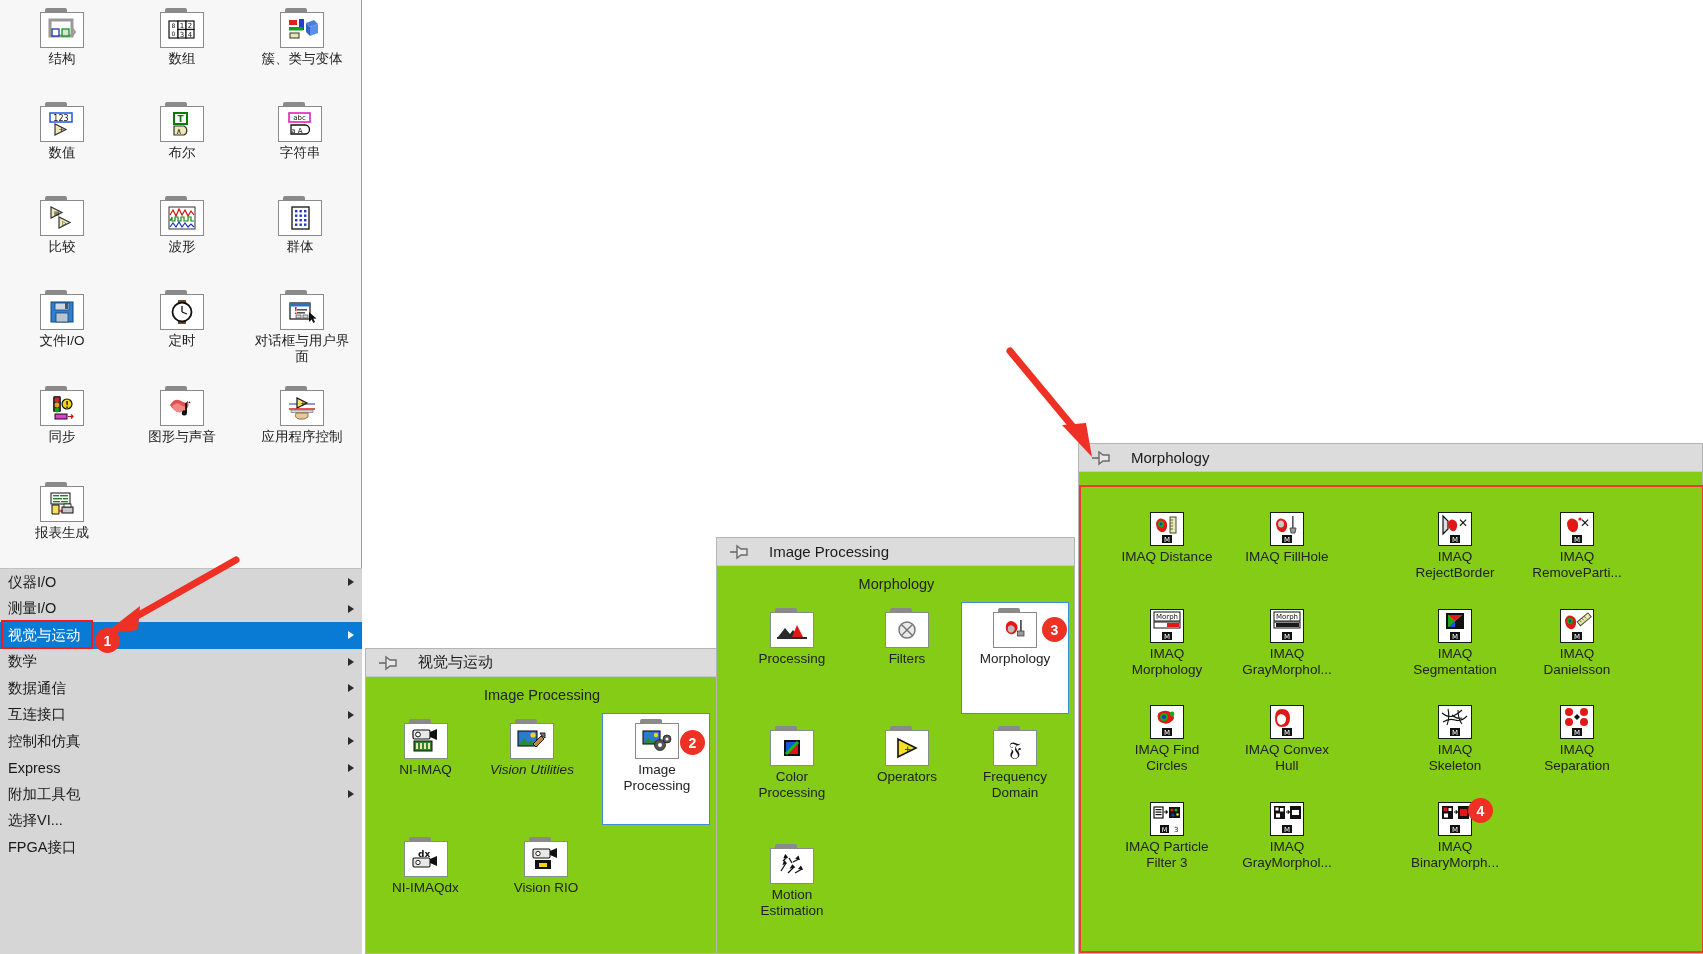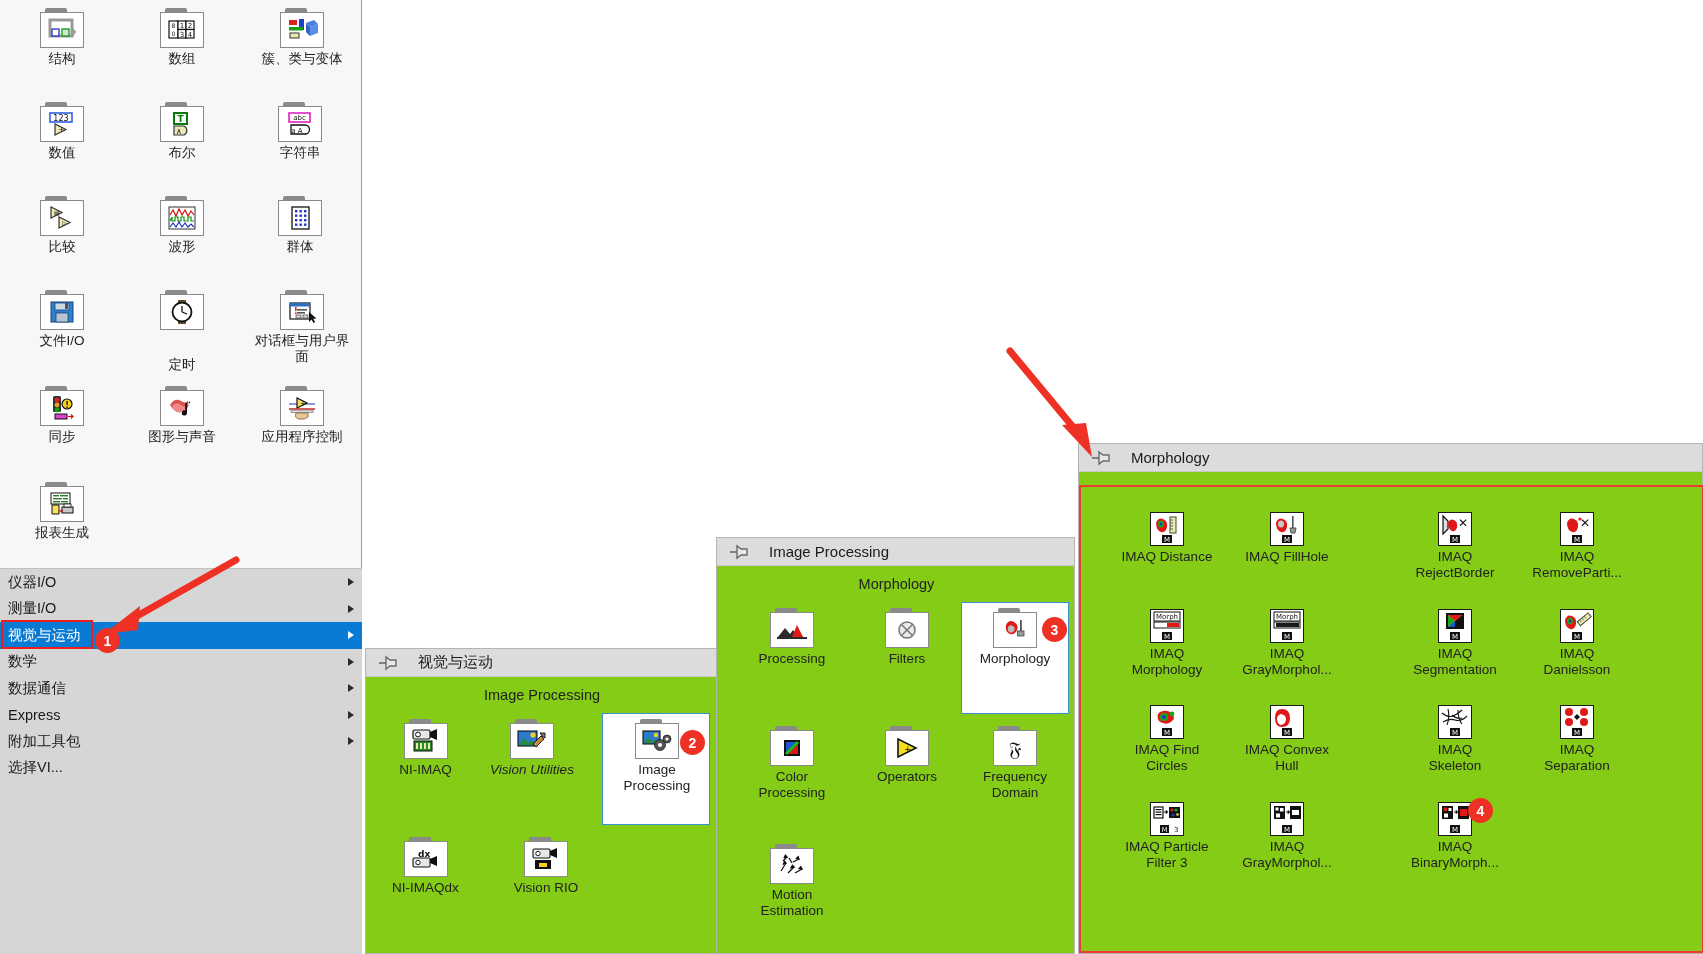--- a/index.html
+++ b/index.html
@@ -258,21 +258,21 @@
               <rect x="4" y="3" width="22" height="20" fill="#2f7fd0" stroke="#16477a" stroke-width="1"></rect>
               <rect x="8" y="4" width="14" height="7" fill="#cfd8e0" stroke="#16477a" stroke-width="0.8"></rect>
               <rect x="18" y="4" width="3" height="6" fill="#44566a"></rect>
               <rect x="9" y="14" width="12" height="9" fill="#b9c4cf" stroke="#16477a" stroke-width="0.8"></rect>
             </svg>
           </div>
         </div>
         <div class="lbl">文件I/O</div>
       </div>
 
-      <div class="cell" style="left:134px;top:290px;width:96px;gap:24px;">
+      <div class="cell" style="left:134px;top:290px;width:96px;">
         <div class="folder">
           <div class="tab"></div>
           <div class="face">
             <svg width="30" height="26" viewBox="0 0 30 26">
               <rect x="11" y="1" width="8" height="4" fill="#6a4b2a"></rect>
               <rect x="11" y="21" width="8" height="4" fill="#6a4b2a"></rect>
               <circle cx="15" cy="13" r="9.5" fill="#fff" stroke="#111" stroke-width="1.8"></circle>
               <line x1="15" y1="13" x2="15" y2="7" stroke="#111" stroke-width="1.3"></line>
               <line x1="15" y1="13" x2="20" y2="15" stroke="#111" stroke-width="1.3"></line>
             </svg>
@@ -390,29 +390,40 @@
       </div>
       <div class="menu-row">
         <span>数学</span>
         <span class="arrow"></span>
       </div>
       <div class="menu-row">
         <span>数据通信</span>
         <span class="arrow"></span>
       </div>
       <div class="menu-row">
+        <span>互连接口</span>
+        <span class="arrow"></span>
+      </div>
+      <div class="menu-row">
+        <span>控制和仿真</span>
+        <span class="arrow"></span>
+      </div>
+      <div class="menu-row">
         <span>Express</span>
         <span class="arrow"></span>
       </div>
       <div class="menu-row">
         <span>附加工具包</span>
         <span class="arrow"></span>
       </div>
       <div class="menu-row">
         <span>选择VI...</span>
+      </div>
+      <div class="menu-row">
+        <span>FPGA接口</span>
       </div>
     </div>
   </div>
 
   <div class="palette" id="vm-palette">
     <div class="pal-title">
       <svg class="pin-icon" viewBox="0 0 22 16">
         <line x1="1" y1="8" x2="8" y2="8" stroke="#6a6a6a" stroke-width="1.6"></line>
         <path d="M8 2 l0 12 l4 -3 l6 0 l0 -6 l-6 0 z" fill="#e8e8e8" stroke="#6a6a6a" stroke-width="1.4"></path>
       </svg>

